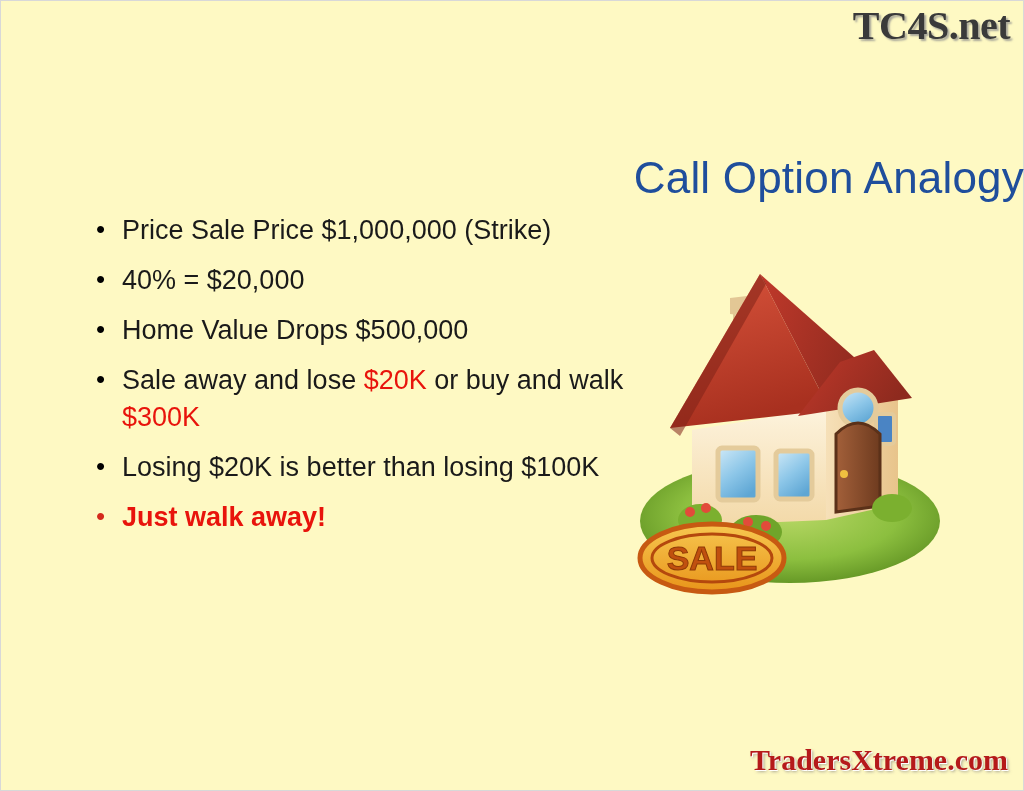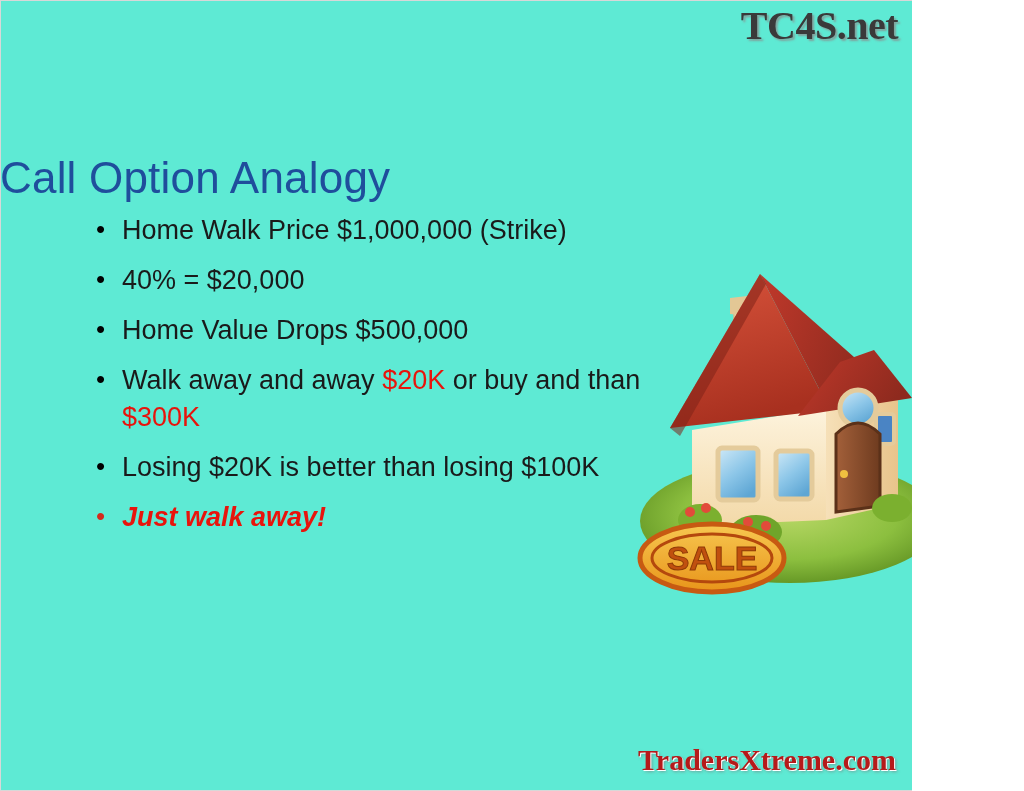--- a/index.html
+++ b/index.html
@@ -5,23 +5,23 @@
   html, body {
     margin: 0;
     padding: 0;
     background: #ffffff;
   }
   body {
     font-family: "Liberation Sans", sans-serif;
   }
   .slide {
     position: relative;
-    width: 912px;
+    width: 1024px;
     height: 791px;
-    background: #5eead4;
+    background: #fef9c3;
     overflow: hidden;
   }
   .slide-border {
     position: absolute;
     left: 0; top: 0;
     width: 1024px;
     height: 791px;
     box-sizing: border-box;
     border: 1px solid #d8d8d8;
     pointer-events: none;
@@ -38,21 +38,21 @@
     letter-spacing: -0.5px;
     text-shadow: 2px 2px 2px rgba(140,140,140,0.75);
     white-space: nowrap;
   }
   
   .title {
     position: absolute;
     left: 0;
     top: 124px;
     width: 1024px;
-    text-align: left;
+    text-align: right;
     font-size: 44px;
     color: #1f4e9c;
     font-weight: normal;
     letter-spacing: 0.2px;
   }
   
   .bullets {
     position: absolute;
     left: 96px;
     top: 212px;
@@ -79,21 +79,20 @@
     line-height: 37px;
     color: #1a1a1a;
     flex: 1 1 auto;
   }
   .bullet-text .red {
     color: #e8140c;
     margin-top: 12px;
   }
   .bullet-text.final {
     color: #e8140c;
-    font-style: italic;
     font-weight: bold;
   }
   
   .dlsub {
     position: absolute;
     left: 370px;
     top: 372px;
     font-family: "Liberation Serif", serif;
     font-weight: bold;
     font-size: 34px;
@@ -138,36 +137,36 @@
   <div class="slide-border"></div>
 
   <div class="tc4s">TC4S.net</div>
 
   <h1 class="title">Call Option Analogy</h1>
 
   <div class="bullets">
 
     <div class="bullet-row">
       <span class="bullet-dot">•</span>
-      <span class="bullet-text"><span>Home Walk Price $1,000,000 (Strike)</span></span>
+      <span class="bullet-text"><span>Price Sale Price $1,000,000 (Strike)</span></span>
     </div>
 
     <div class="bullet-row">
       <span class="bullet-dot">•</span>
       <span class="bullet-text"><span>40% = $20,000</span></span>
     </div>
 
     <div class="bullet-row">
       <span class="bullet-dot">•</span>
       <span class="bullet-text"><span>Home Value Drops $500,000</span></span>
     </div>
 
     <div class="bullet-row">
       <span class="bullet-dot">•</span>
-      <span class="bullet-text"><span>Walk away and away </span><span class="red">$20K</span><span> or buy and than </span><span class="red">$300K</span></span>
+      <span class="bullet-text"><span>Sale away and lose </span><span class="red">$20K</span><span> or buy and walk </span><span class="red">$300K</span></span>
     </div>
 
     <div class="bullet-row">
       <span class="bullet-dot">•</span>
       <span class="bullet-text"><span>Losing $20K is better than losing $100K</span></span>
     </div>
 
     <div class="bullet-row" style="margin-top:10px;">
       <span class="bullet-dot red">•</span>
       <span class="bullet-text final"><span>Just walk away!</span></span>

